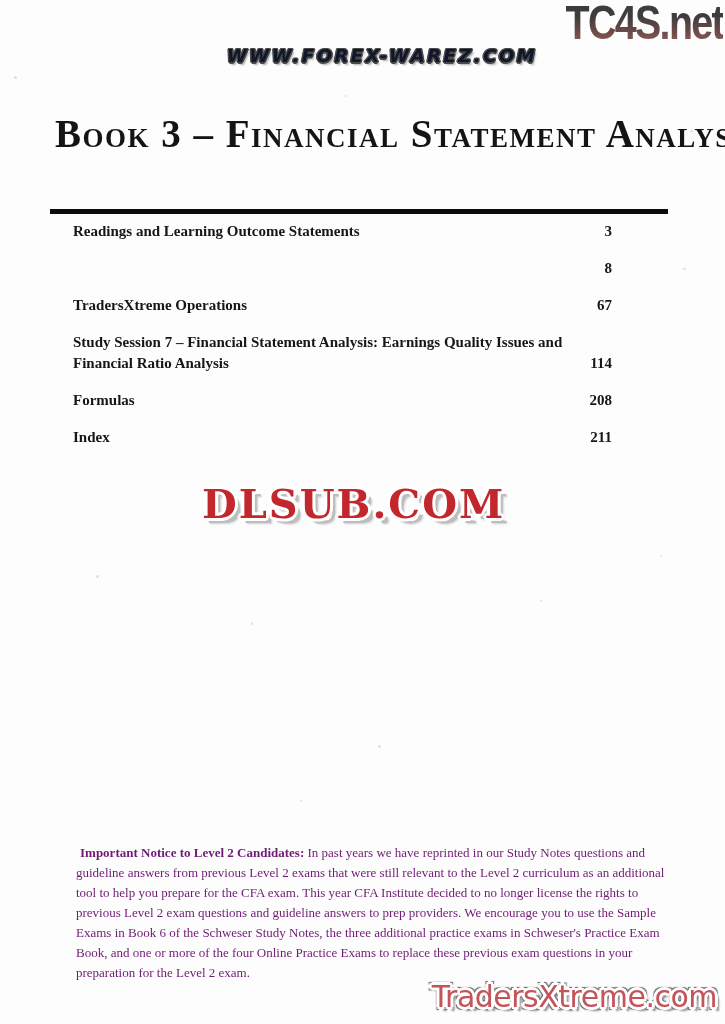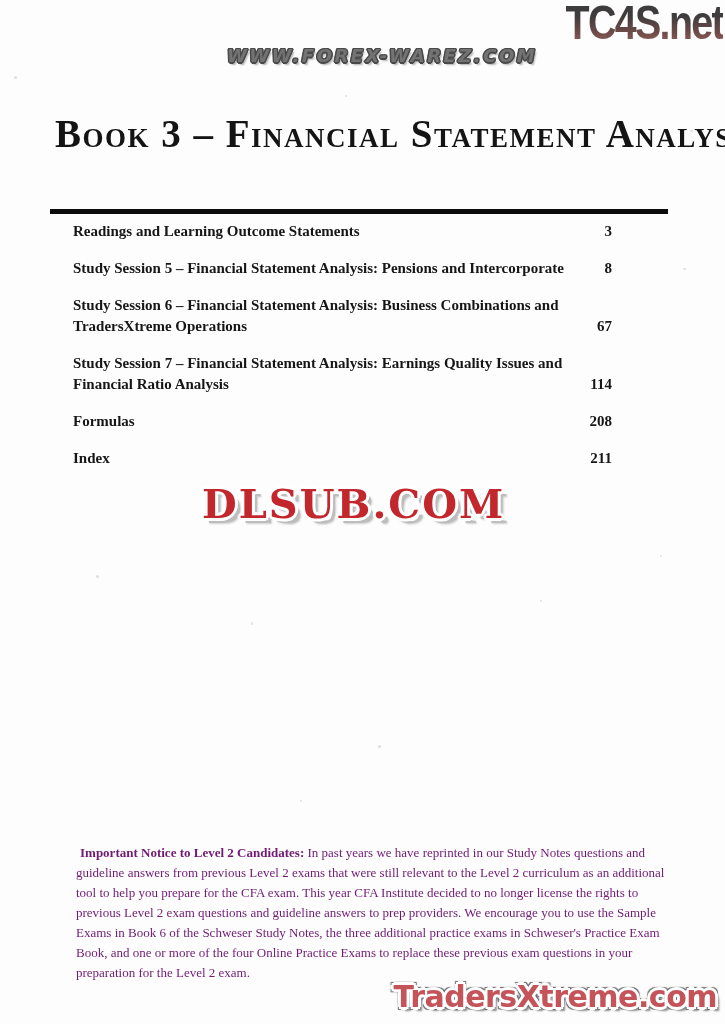--- a/index.html
+++ b/index.html
@@ -16,42 +16,42 @@
     font-weight:bold;font-size:48px;line-height:46px;letter-spacing:-2px;
     transform:scaleX(0.82);transform-origin:right center;
     background:linear-gradient(#3f3c3e 35%, #6d4b48 70%, #9a625c 100%);
     -webkit-background-clip:text;background-clip:text;
     color:transparent;
   }
   .forex{
     position:absolute;top:45px;left:227px;
     font-family:"DejaVu Sans", sans-serif;
     font-style:italic;font-weight:bold;font-size:18px;letter-spacing:2.5px;
-    color:#737373;
+    color:#0f172a;
     text-shadow:
       -1px -1px 0 #4a4a4a, 1px -1px 0 #4a4a4a,
       -1px  1px 0 #4a4a4a, 1px  1px 0 #4a4a4a,
       -1.5px 0 0 #4a4a4a, 1.5px 0 0 #4a4a4a,
       0 -1.5px 0 #4a4a4a, 0 1.5px 0 #4a4a4a,
       2px 3px 2px rgba(80,80,80,.45);
   }
   .dlsub{
     position:absolute;top:483px;left:202px;
     font-family:"DejaVu Serif", serif;
     font-weight:bold;font-size:40px;line-height:42px;letter-spacing:2px;
     color:#c2272d;
     text-shadow:
       -2px -2px 0 #fff, 2px -2px 0 #fff, -2px 2px 0 #fff, 2px 2px 0 #fff,
       -3px 0 0 #fff, 3px 0 0 #fff, 0 -3px 0 #fff, 0 3px 0 #fff,
       5px 5px 0 #bdbdbd, 6px 6px 2px #cfcfcf;
   }
   .traders{
     position:absolute;top:980px;right:8px;
     font-family:"DejaVu Sans", sans-serif;
-    font-weight:bold;font-size:30px;line-height:34px;letter-spacing:-0.5px;
+    font-weight:normal;font-size:30px;line-height:34px;letter-spacing:-0.5px;
     color:#c4535a;
     text-shadow:
       -2px -2px 0 #fff, 2px -2px 0 #fff, -2px 2px 0 #fff, 2px 2px 0 #fff,
       -3px 0 0 #fff, 3px 0 0 #fff, 0 -3px 0 #fff, 0 3px 0 #fff,
       -3px -3px 1px #6a6a6a, 3px -3px 1px #6a6a6a,
       -3px 3px 1px #6a6a6a, 4px 4px 2px #8a8a8a;
   }
   
   .doc-title{
     position:absolute;top:116px;left:55px;width:620px;
@@ -104,28 +104,26 @@
   <div class="toc-entry">
     <div class="toc-text">
       <div class="toc-line">Readings and Learning Outcome Statements</div>
       <div class="toc-line"></div>
     </div>
     <div class="toc-page">3</div>
   </div>
 
   <div class="toc-entry">
     <div class="toc-text">
-      <div class="toc-line">Study Session 5 – Financial Statement Analysis: Pensions and Intercorporate</div>
     </div>
     <div class="toc-page">8</div>
   </div>
 
   <div class="toc-entry">
     <div class="toc-text">
-      <div class="toc-line">Study Session 6 – Financial Statement Analysis: Business Combinations and</div>
       <div class="toc-line">TradersXtreme Operations</div>
     </div>
     <div class="toc-page">67</div>
   </div>
 
   <div class="toc-entry">
     <div class="toc-text">
       <div class="toc-line">Study Session 7 – Financial Statement Analysis: Earnings Quality Issues and</div>
       <div class="toc-line">Financial Ratio Analysis</div>
     </div>

